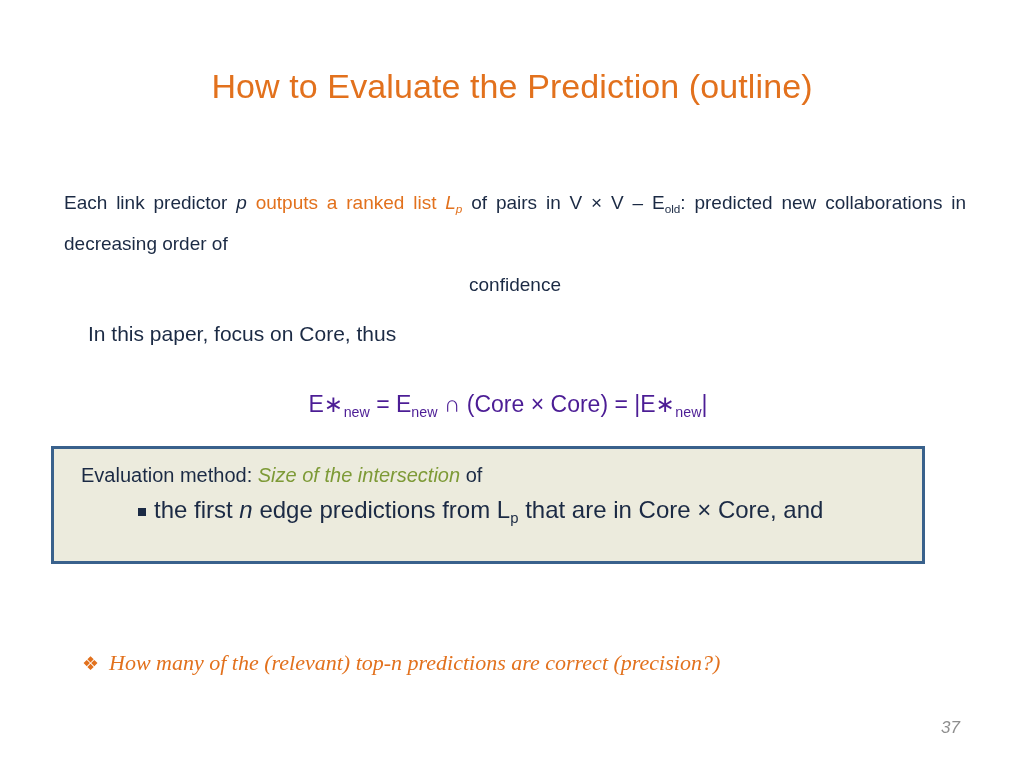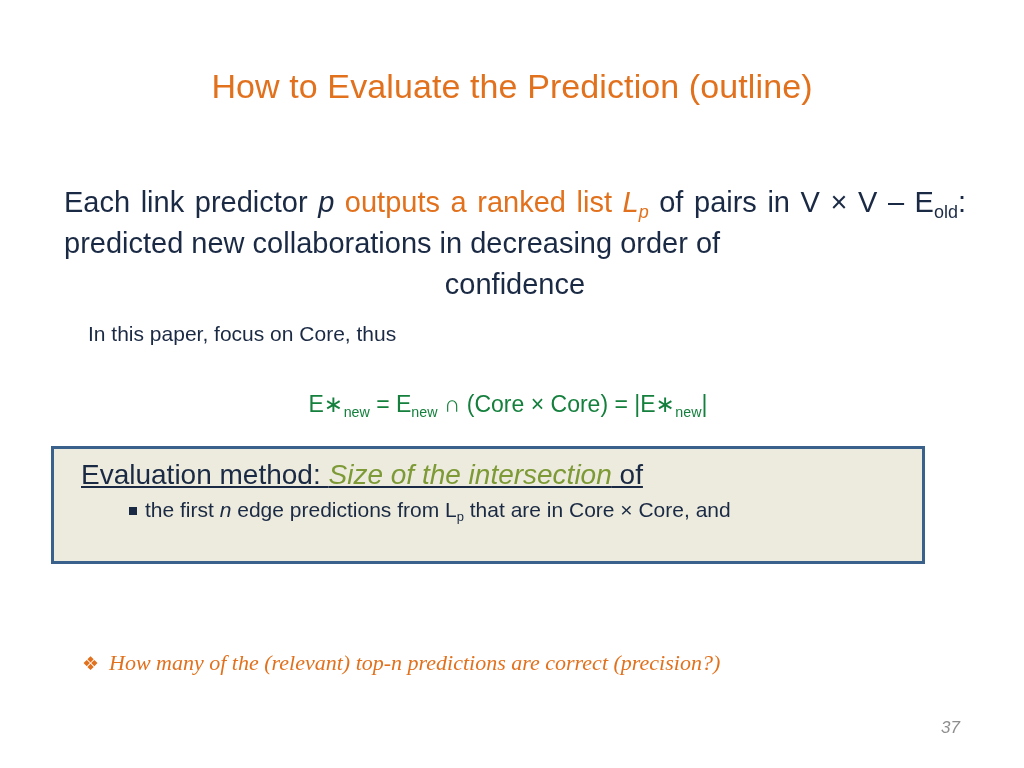--- a/index.html
+++ b/index.html
@@ -36,21 +36,21 @@
     letter-spacing: 0.1px;
     white-space: nowrap;
   }
 
   
   .lead-para {
     position: absolute;
     top: 182px;
     left: 64px;
     width: 902px;
-    font-size: 29px;
+    font-size: 19px;
     line-height: 41px;
     text-align: justify;
     text-justify: inter-word;
     color: #1b2a44;
   }
   .lead-para .last-line {
     text-align: center;
   }
   .orange { color: #E2711D; }
   .ital { font-style: italic; }
@@ -76,55 +76,54 @@
 
   
   .formula {
     position: absolute;
     top: 387px;
     left: 0;
     width: 1016px;
     text-align: center;
     font-size: 23px;
     line-height: 34px;
-    color: #15803d;
+    color: #4c1d95;
     white-space: nowrap;
   }
   .formula .star { letter-spacing: 0.5px; }
 
   
   .eval-box {
     position: absolute;
     left: 51px;
     top: 446px;
     width: 874px;
     height: 118px;
     background: #ecebdd;
     border: 3px solid #39618c;
     box-sizing: border-box;
   }
   .eval-line-1 {
     position: absolute;
     left: 27px;
     top: 11px;
-    font-size: 28px;
+    font-size: 20px;
     line-height: 30px;
     color: #1b2a44;
     white-space: nowrap;
-    text-decoration: underline;
   }
   .green-ital {
     color: #7d9a36;
     font-style: italic;
   }
   .eval-bullets {
     position: absolute;
-    left: 75px;
+    left: 84px;
     top: 44px;
-    font-size: 21px;
+    font-size: 24px;
     line-height: 33px;
     color: #1b2a44;
   }
   .eval-bullets .bullet-row {
     white-space: nowrap;
   }
   .sq-bullet {
     display: inline-block;
     width: 8px;
     height: 8px;

